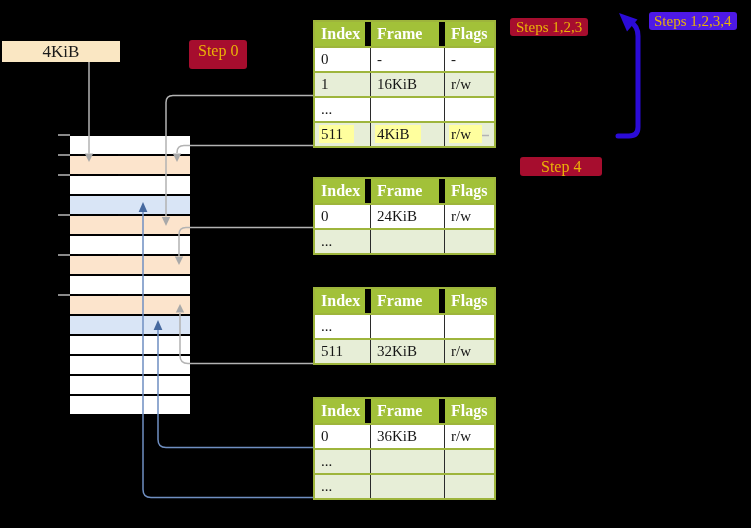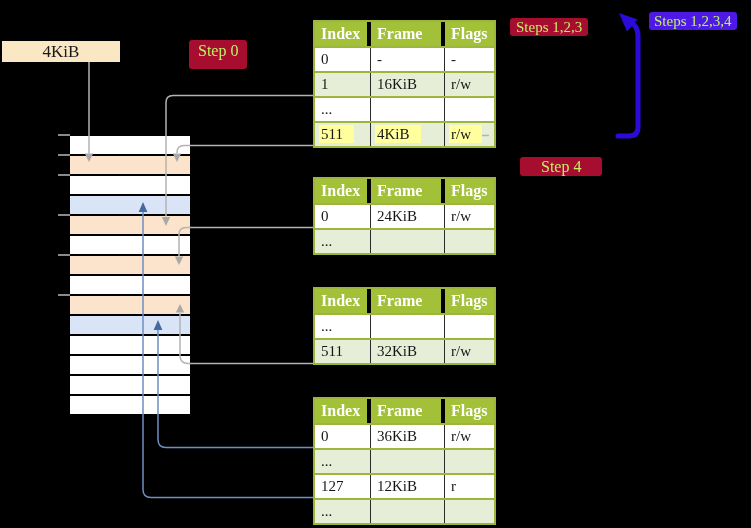--- a/index.html
+++ b/index.html
@@ -4,21 +4,21 @@
 <title>Page Table Translation Diagram</title>
 <style>
   html,body { margin:0; padding:0; background:#000; }
   #canvas {
     position:relative; width:751px; height:528px; background:#000;
     overflow:hidden;
     font-family:"Liberation Serif","DejaVu Serif",serif;
   }
   
   .badge {
-    position:absolute; color:#bef264; border-radius:3px; text-align:right;
+    position:absolute; color:#eab308; border-radius:3px; text-align:right;
     white-space:nowrap;
   }
   #lbl-4kib {
     position:absolute; left:2px; top:41px; width:118px; height:21px;
     line-height:21px; text-align:center; font-size:17px;
     background:var(--wheat); color:#1a1a1a;
   }
   #lbl-step0   { left:189px; top:40px;  height:29px; line-height:21px; padding:0 9px; font-size:16px; background:var(--crimson); }
   #lbl-steps123{ left:510px; top:18px;  height:18px; line-height:18px; padding:0 6px; font-size:15px; background:var(--crimson); }
   #lbl-steps1234{ left:649px; top:12px; height:18px; line-height:18px; padding:0 5px; font-size:15px; background:var(--violet); }
@@ -43,21 +43,21 @@
   .prow.body.shade { background:var(--row-green); }
   .pcell {
     width:56px; padding-left:6px; box-sizing:border-box;
     font-size:15px; line-height:23px; color:#151515;
     border-right:1px solid #2b2b2b; overflow:hidden; white-space:nowrap;
   }
   .pcell:nth-child(2) { width:74px; }
   .pcell:nth-child(3) { width:49px; border-right:none; }
   .prow.header .pcell {
     color:#fff; font-weight:bold; line-height:24px; font-size:16px;
-    border-right:4px solid #000000;
+    border-right:6px solid #000000;
   }
   .prow.header .pcell:nth-child(3) { border-right:none; }
   .hl { background:var(--hl-yellow); padding:1px 11px 1px 2px; margin-left:-2px; }
 
   
   #overlay { position:absolute; left:0; top:0; pointer-events:none; }
   .gline { stroke:var(--gray-line); stroke-width:1.5; fill:none; }
   .ghead { fill:var(--gray-arrow); stroke:none; }
   .bline { stroke:var(--blue-line); stroke-width:1.5; fill:none; }
   .bhead { fill:var(--blue-arrow); stroke:none; }
@@ -162,25 +162,20 @@
       <div class="prow body">
         <div class="pcell">0</div>
         <div class="pcell">36KiB</div>
         <div class="pcell">r/w</div>
       </div>
       <div class="prow body shade">
         <div class="pcell">...</div>
         <div class="pcell"></div>
         <div class="pcell"></div>
       </div>
-      <div class="prow body">
-        <div class="pcell">127</div>
-        <div class="pcell">12KiB</div>
-        <div class="pcell">r</div>
-      </div>
       <div class="prow body shade">
         <div class="pcell">...</div>
         <div class="pcell"></div>
         <div class="pcell"></div>
       </div>
     </div>
 
   <svg id="overlay" width="751" height="528" viewBox="0 0 751 528">
 
     <path class="gline" d="M 89,62 V 153.5"></path>

